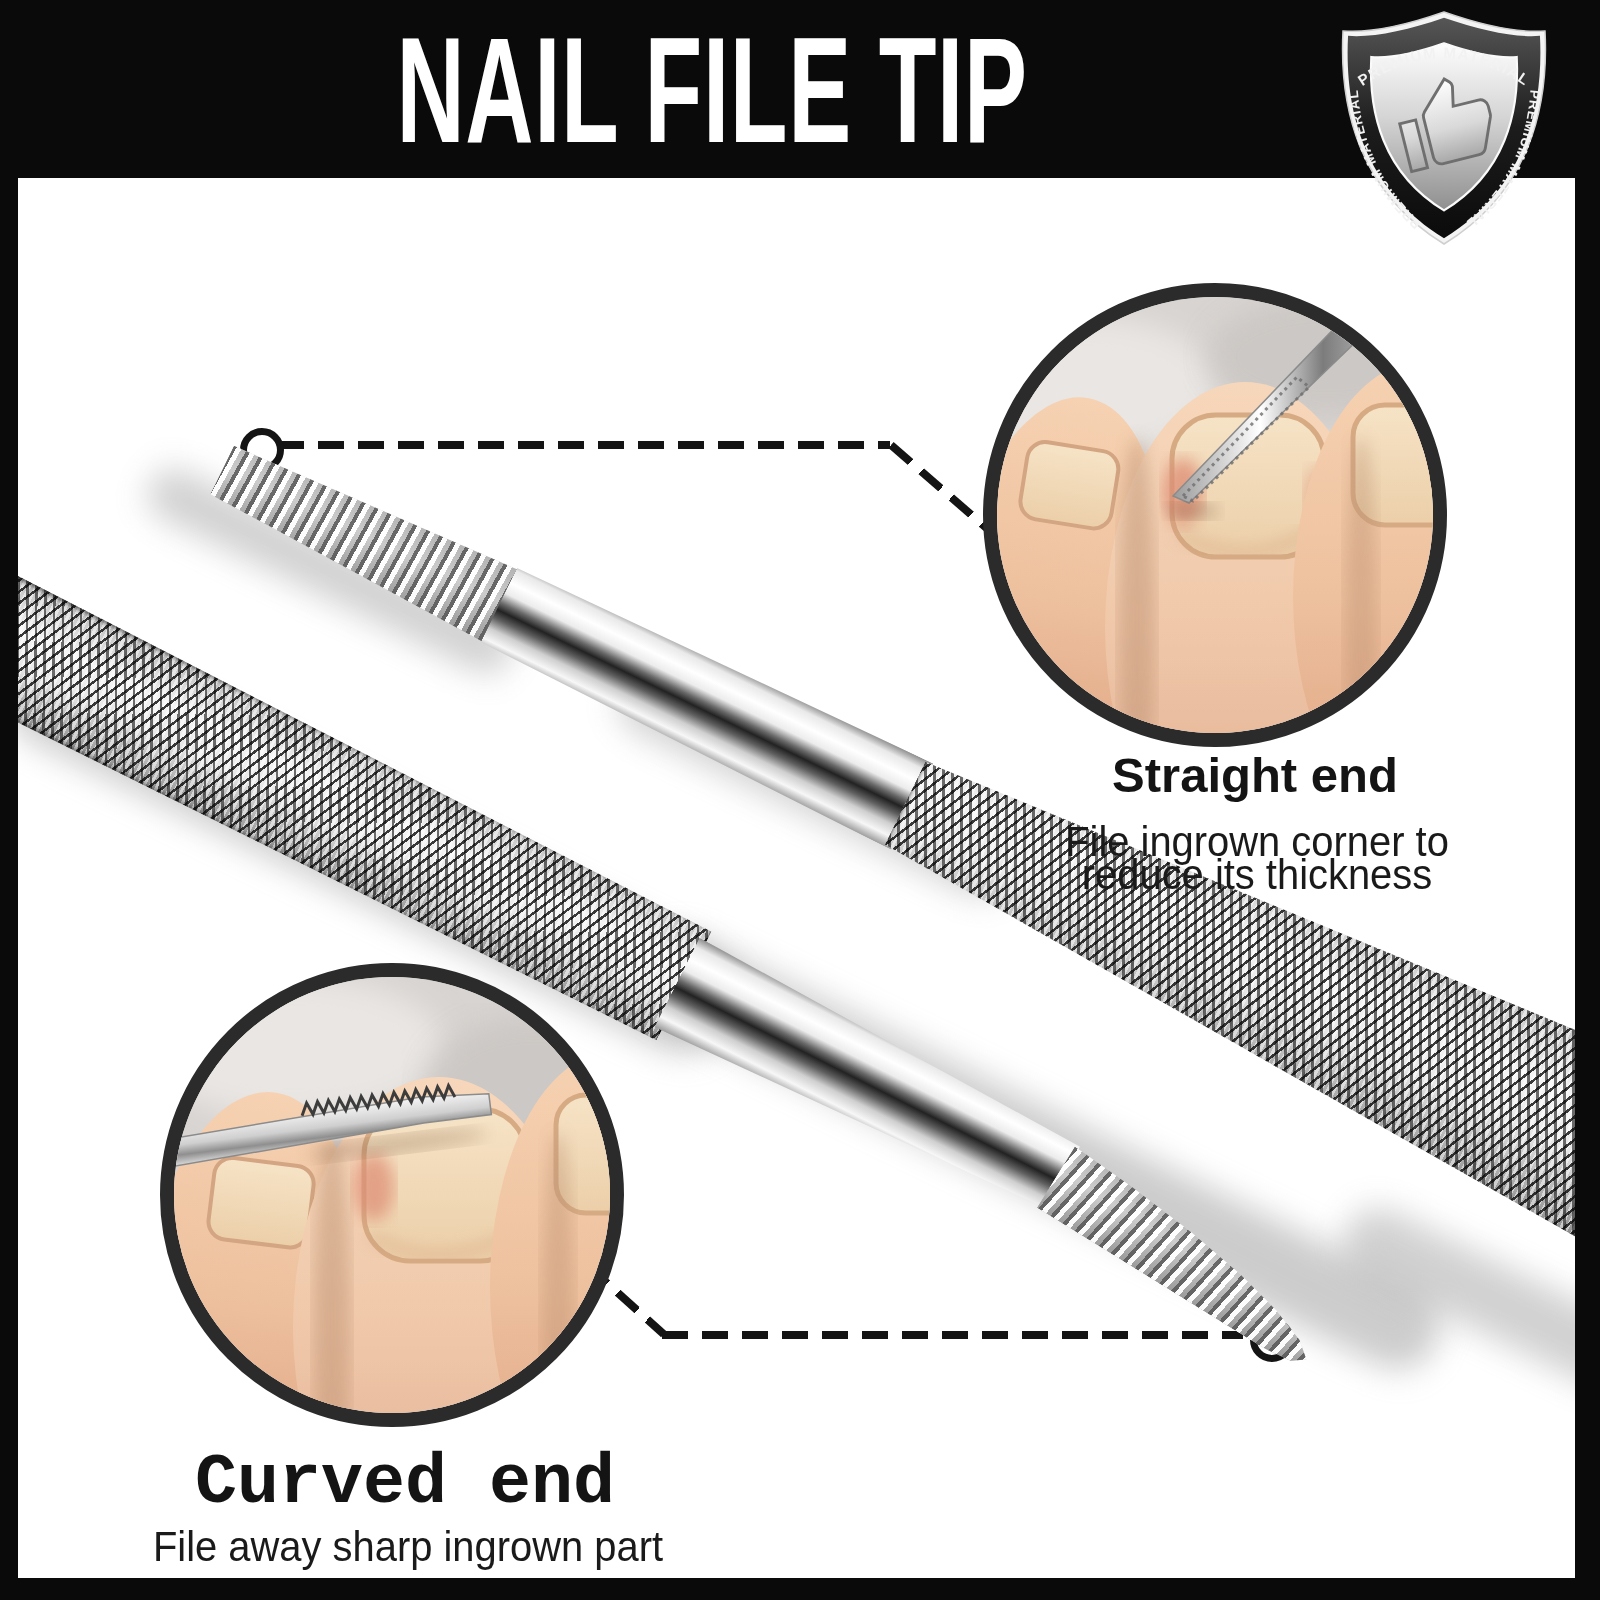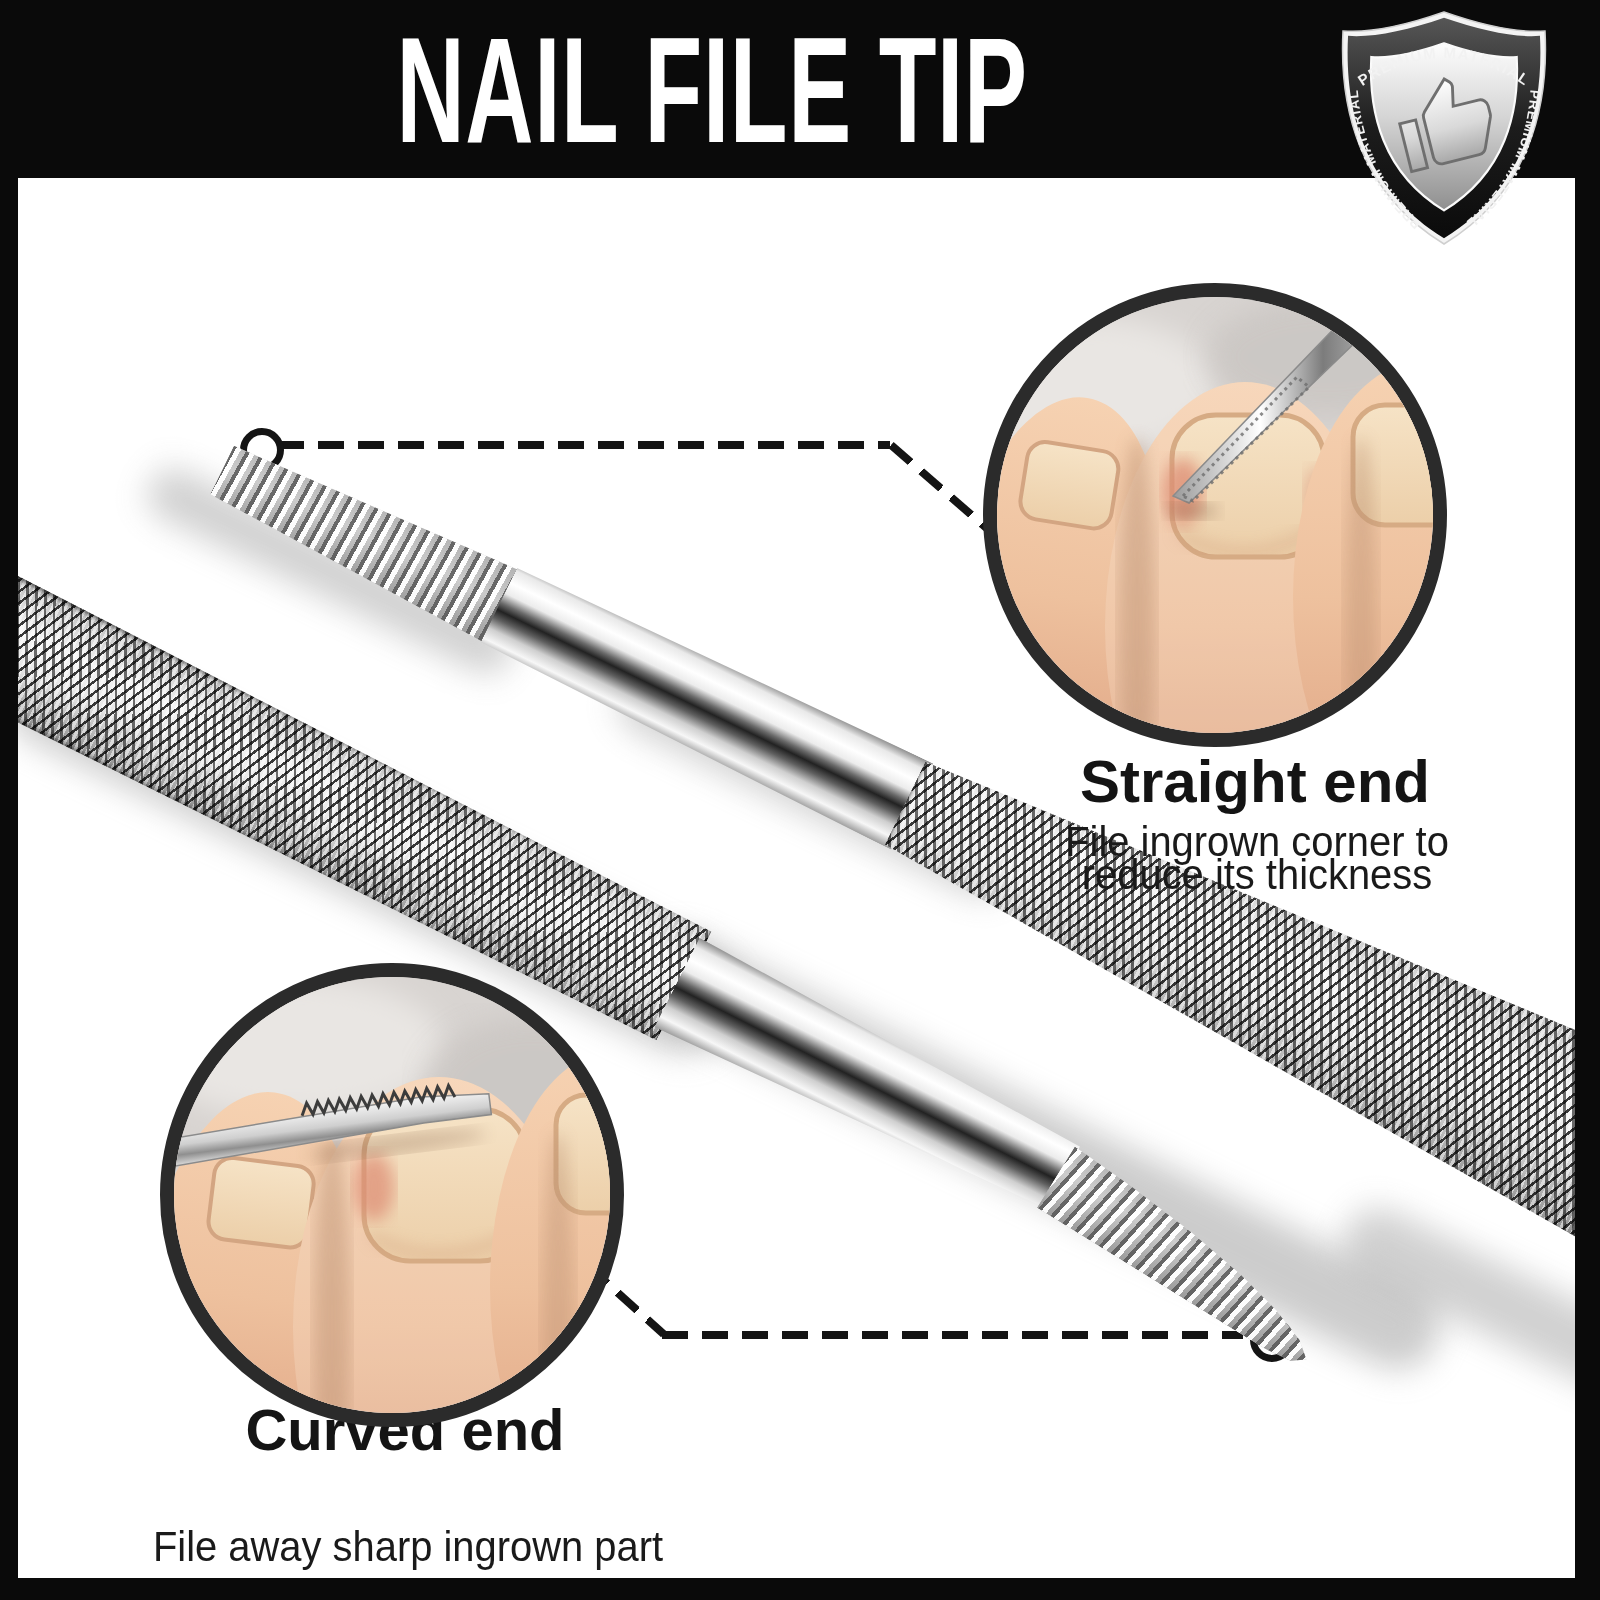--- a/index.html
+++ b/index.html
@@ -77,24 +77,24 @@
   .photo-circle{
     position:absolute;width:464px;height:464px;border:14px solid #2b2b2b;border-radius:50%;
     box-sizing:border-box;overflow:hidden;background:#d8d4d1;z-index:30;
   }
   .photoTR{left:983px;top:283px;}
   .photoBL{left:160px;top:963px;}
   .photo-circle svg{display:block;width:436px;height:436px;}
   
   .callout-title{position:absolute;width:600px;text-align:center;color:#141414;font-weight:bold;z-index:25;white-space:nowrap;}
   .callout-sub{position:absolute;width:600px;text-align:center;color:#1a1a1a;z-index:25;transform:scaleX(0.95);white-space:nowrap;}
-  .straight-title{left:955px;top:747px;font-size:60px;}
+  .straight-title{left:955px;top:747px;font-size:49px;}
   .straight-sub1{left:957px;top:818px;font-size:42px;}
   .straight-sub2{left:957px;top:851px;font-size:42px;}
-  .curved-title{left:105px;top:1396px;font-size:58px;}
+  .curved-title{left:105px;top:1444px;font-size:70px;font-family:Liberation Mono, monospace;}
   .curved-sub{left:108px;top:1523px;font-size:42px;}
 </style>
 </head>
 <body>
 
 <div class="canvas">
 
   <div class="sh sh1"></div>
   <div class="sh sh2"></div>
   <div class="sh sh3"></div>

